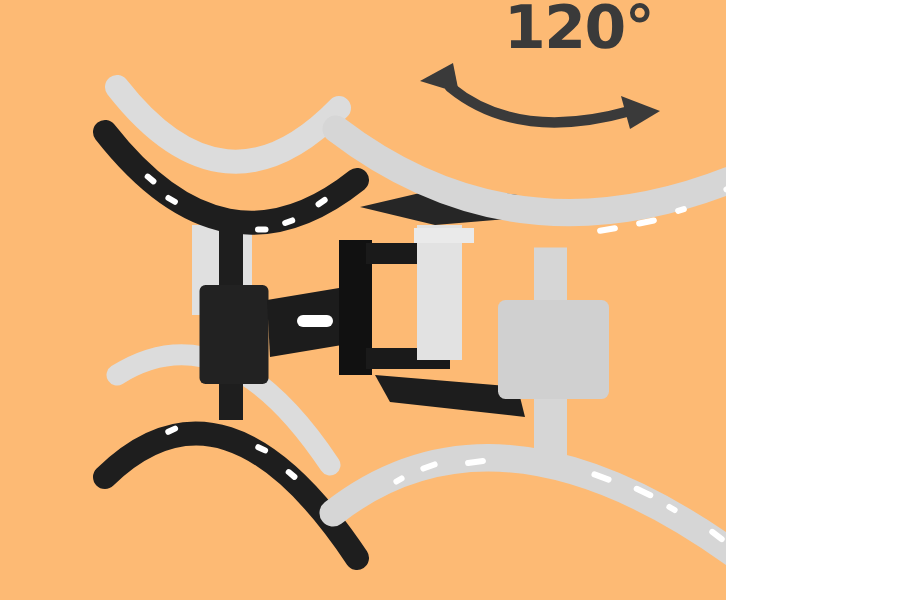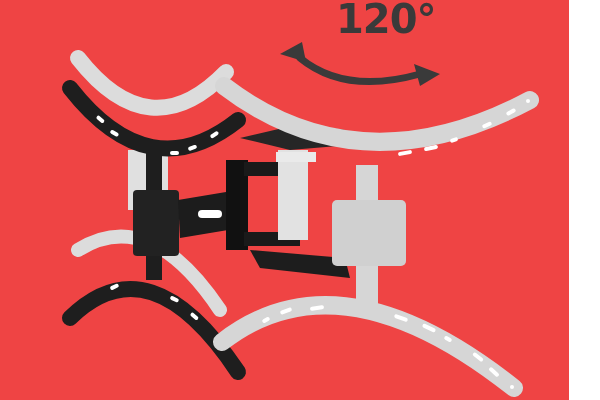--- a/index.html
+++ b/index.html
@@ -1,16 +1,16 @@
 <!DOCTYPE html>
 <html><head>
   <meta charset="utf-8">
   <style>
     html, body { margin: 0; padding: 0; background: #ffffff; }
-    .canvas { position: relative; width: 569px; height: 400px; overflow: hidden; background: #ef4444; }
+    .canvas { position: relative; width: 484px; height: 400px; overflow: hidden; background: #fdba74; }
     .label { position: absolute; left: 336px; top: -4px; font-family: "DejaVu Sans", sans-serif; font-weight: bold; font-size: 40px; color: #3a3a3a; letter-spacing: -1px; }
     svg { position: absolute; left: 0; top: 0; }
   </style>
 </head>
 <body>
 
 <div class="canvas">
   <svg width="600" height="400" viewBox="0 0 600 400">
 
     <g fill="none" stroke="#dcdcdc" stroke-linecap="round">

